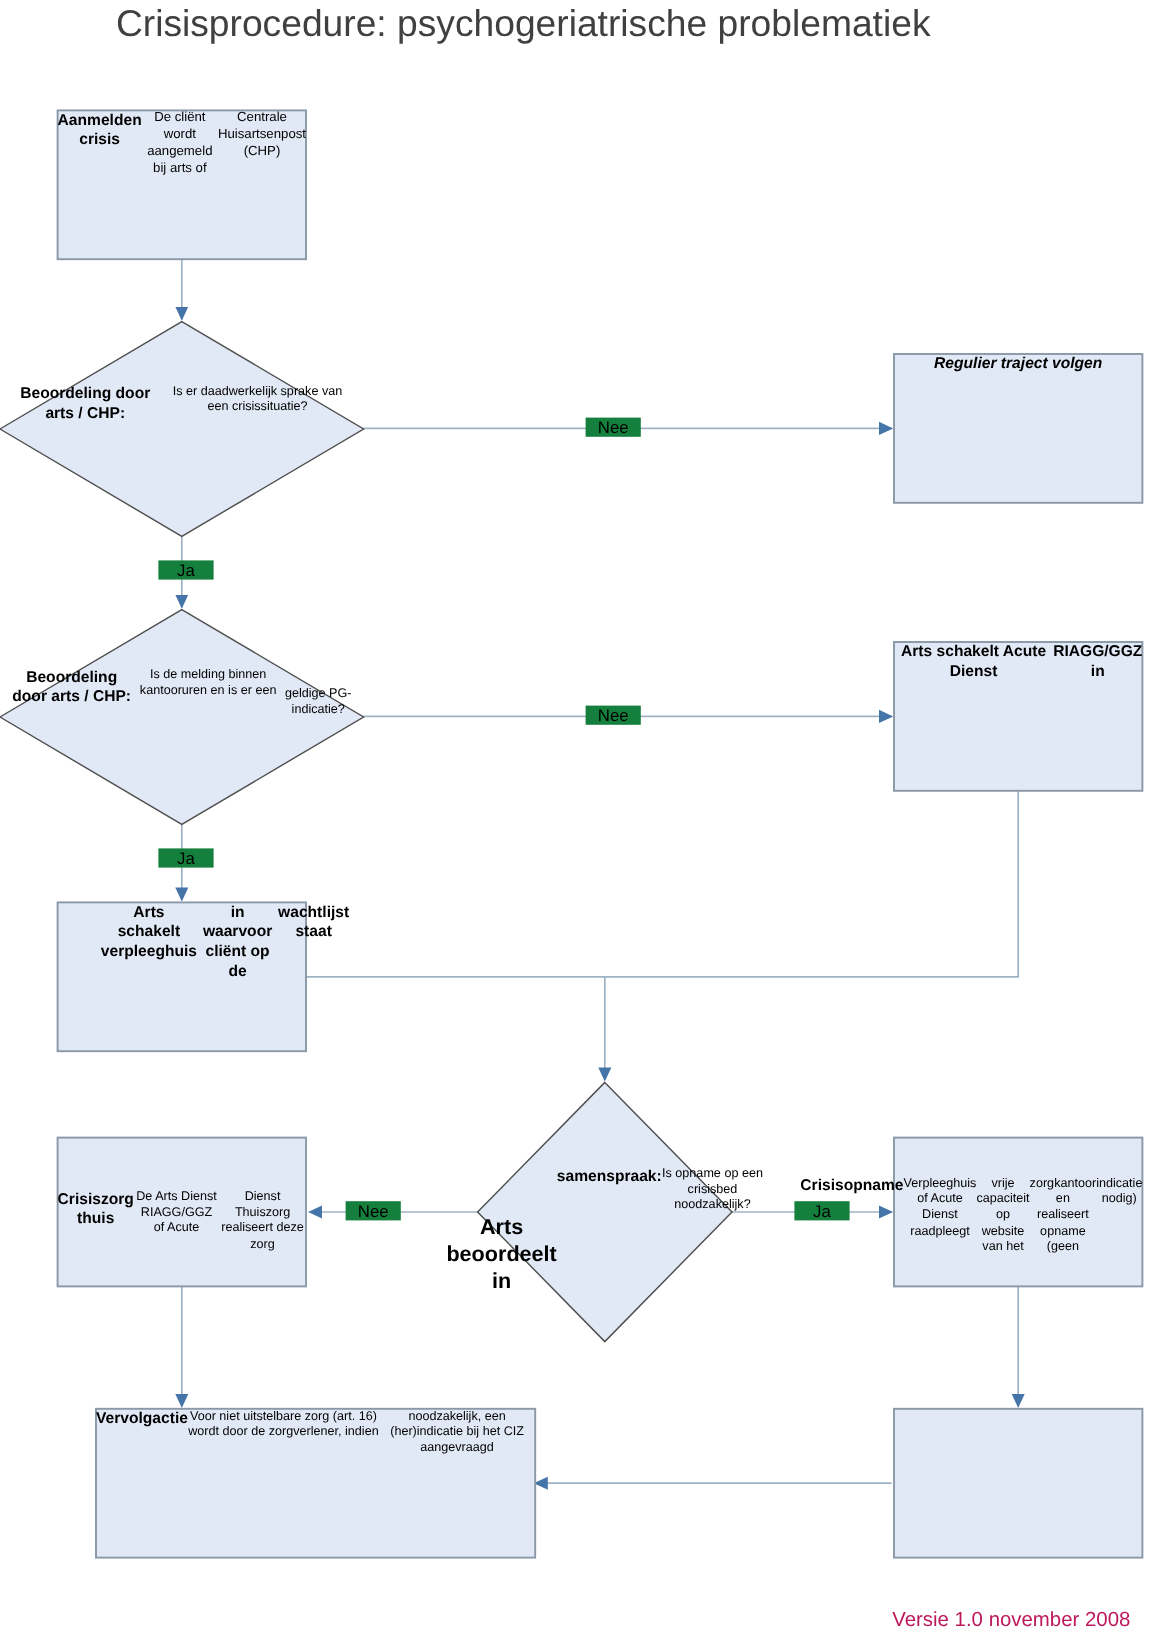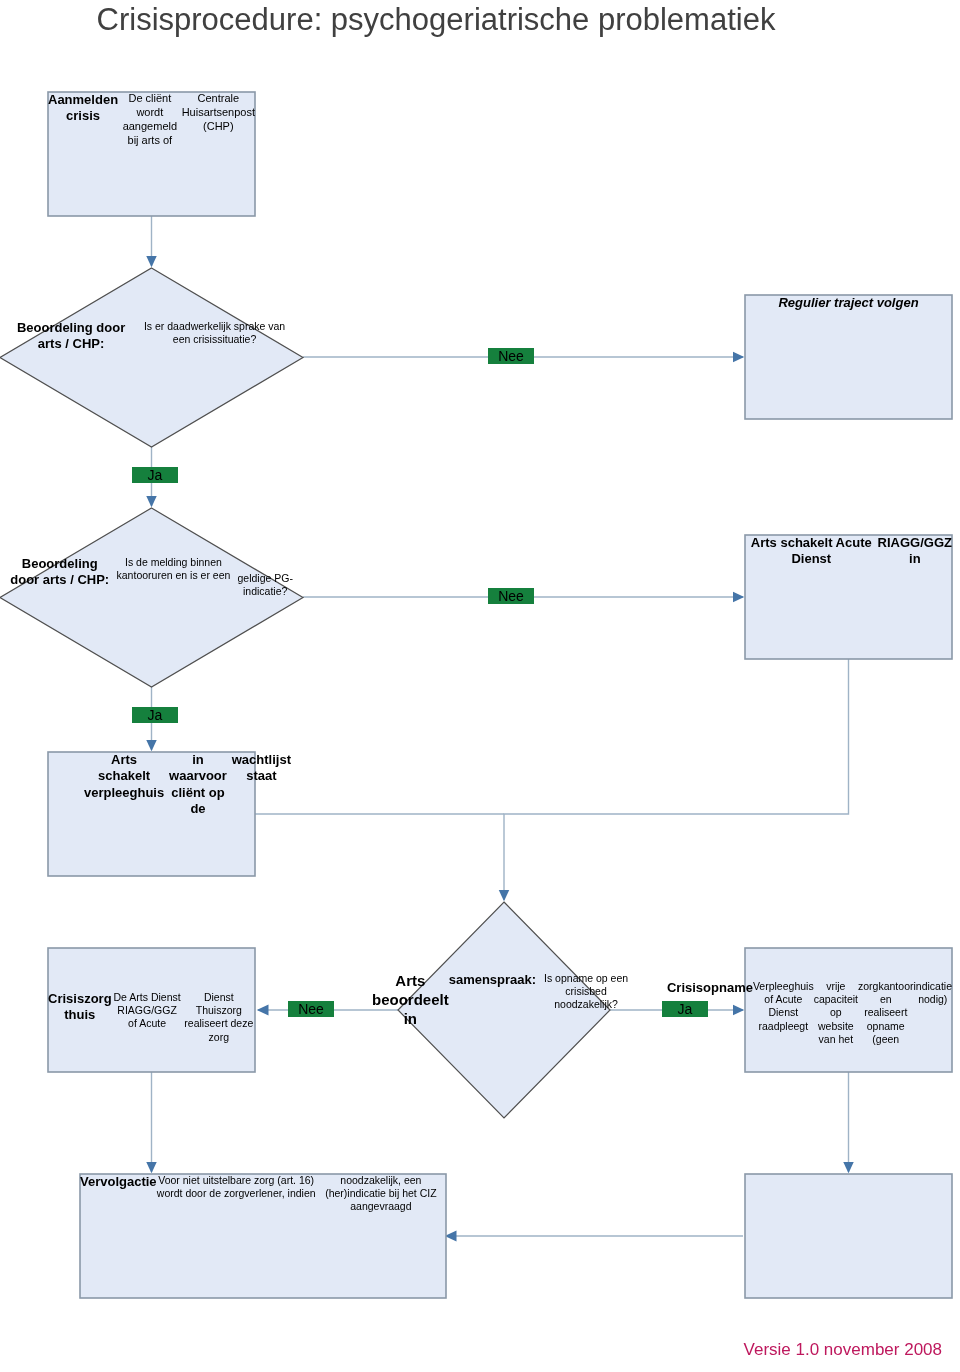--- a/index.html
+++ b/index.html
@@ -135,21 +135,21 @@
     <div class="t-head">wachtlijst staat</div>
   </div>
 
   <div class="node-text" style="left:48px;top:948px;width:207px;height:124px;font-size:10.5px;margin-top:43px;">
     <div class="t-head" style="font-size:13px;margin-bottom:2px;">Crisiszorg thuis</div>
     <div class="t-sub">De Arts Dienst RIAGG/GGZ of Acute</div>
     <div class="t-sub">Dienst Thuiszorg realiseert deze zorg</div>
   </div>
 
   <div class="node-text" style="left:372px;top:972px;width:264px;height:76px;font-size:10.5px;">
-    <div class="t-head" style="font-size:15px;">Arts beoordeelt in</div>
+    <div class="t-head" style="font-size:18px;margin-top:39px;">Arts beoordeelt in</div>
     <div class="t-head" style="font-size:13px;margin-bottom:2px;">samenspraak:</div>
     <div class="t-sub">Is opname op een crisisbed noodzakelijk?</div>
   </div>
 
   <div class="node-text" style="left:745px;top:980px;width:207px;height:124px;font-size:10.5px;justify-content:flex-end;">
     <div class="t-head" style="font-size:13px;margin-bottom:2px;">Crisisopname</div>
     <div class="t-sub">Verpleeghuis of Acute Dienst raadpleegt</div>
     <div class="t-sub">vrije capaciteit op website van het</div>
     <div class="t-sub">zorgkantoor en realiseert opname (geen</div>
     <div class="t-sub">indicatie nodig)</div>

